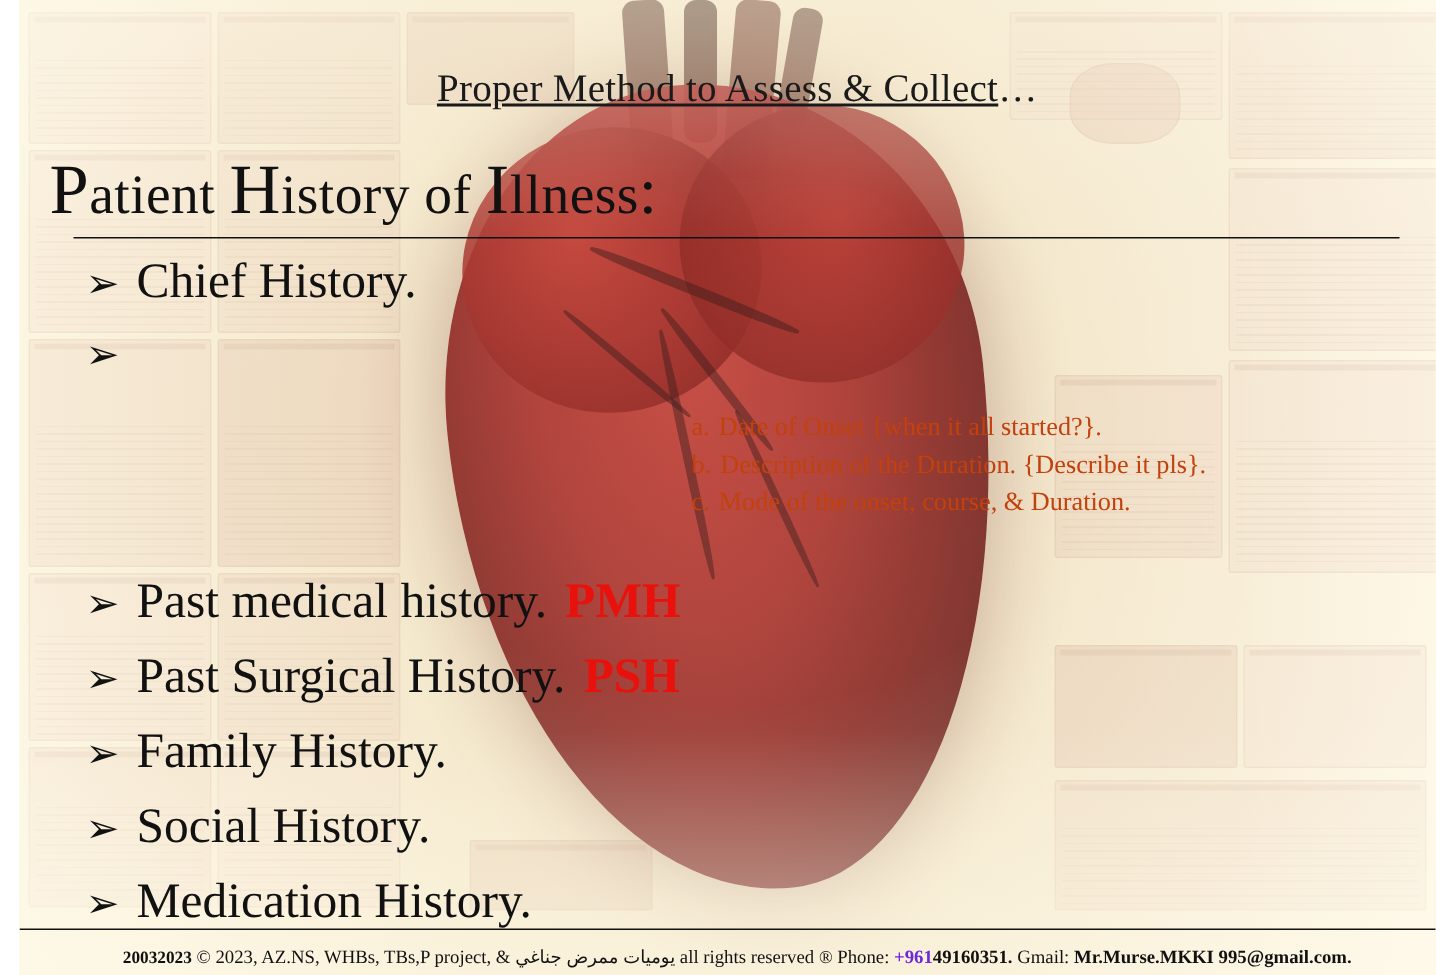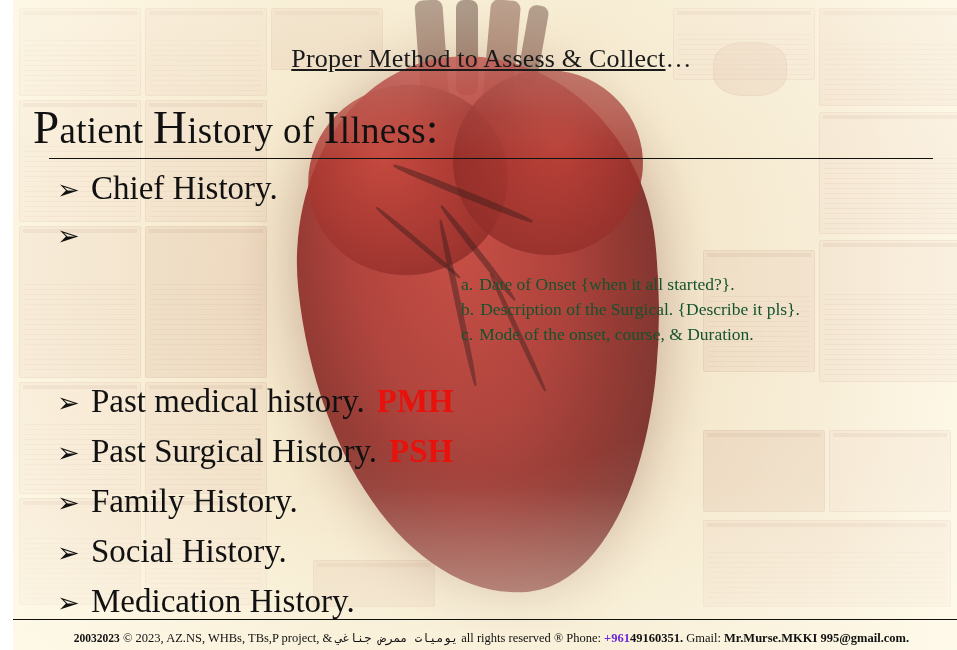--- a/index.html
+++ b/index.html
@@ -179,21 +179,21 @@
   .bullet .abbr {
     color: #e8110b;
     font-weight: bold;
     margin-left: 12px;
   }
 
   .sub-list {
     position: absolute;
     left: 448px; top: 272px;
     font-size: 17.5px;
-    color: #14532d;
+    color: #c2410c;
     line-height: 1.42;
   }
   .sub-list .sub-item { white-space: nowrap; }
   .sub-list .mark { margin-right: 6px; }
 
   .footer-rule {
     position: absolute;
     left: 0; right: 0; bottom: 30px;
     height: 1px;
     background: #111;
@@ -202,21 +202,21 @@
     position: absolute;
     left: 0; right: 0; bottom: 4px;
     text-align: center;
     font-size: 12.5px;
     color: #111;
     white-space: nowrap;
   }
   .footer .code { font-weight: bold; font-size: 11.5px; }
   .footer .red { color: #6d28d9; font-weight: bold; }
   .footer .bold { font-weight: bold; }
-  .footer .ar { font-family: Liberation Mono, monospace; font-size: 12px; }
+  .footer .ar { font-family: Liberation Sans, sans-serif; font-size: 12px; }
   .footer .reg { font-size: 12px; }
 </style>
 </head>
 <body>
 
 <div id="slide">
 
   <div class="bg-paper"></div>
 
   <div class="poster-grid">
@@ -373,21 +373,21 @@
         <span class="label">Medication History.</span>
       </div>
 
     </div>
 
     <div class="sub-list">
       <div class="sub-item">
         <span class="mark">a.</span><span>Date of Onset {when it all started?}.</span>
       </div>
       <div class="sub-item">
-        <span class="mark">b.</span><span>Description of the Surgical. {Describe it pls}.</span>
+        <span class="mark">b.</span><span>Description of the Duration. {Describe it pls}.</span>
       </div>
       <div class="sub-item">
         <span class="mark">c.</span><span>Mode of the onset, course, &amp; Duration.</span>
       </div>
     </div>
 
     <div class="footer-rule"></div>
 
     <div class="footer">
       <span class="code">20032023</span>

